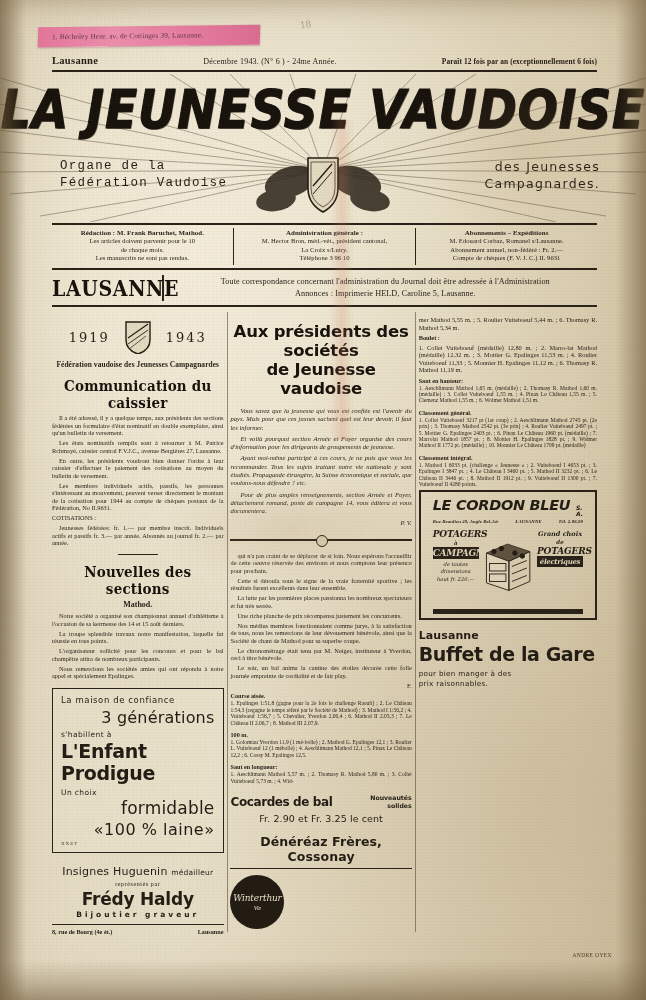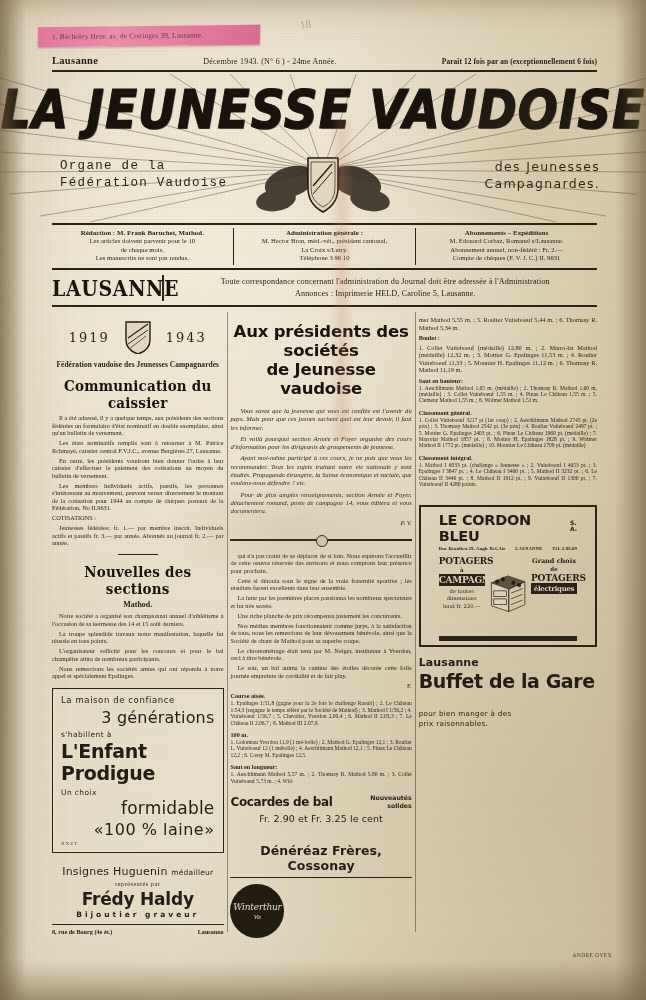--- a/index.html
+++ b/index.html
@@ -164,51 +164,51 @@
   .haldy .h4{font-family:"DejaVu Sans",sans-serif;font-weight:bold;font-size:7.5px;letter-spacing:3px;margin-top:1px;}
   .haldy .h5{display:flex;justify-content:space-between;font-size:6.2px;font-weight:bold;
     border-top:1.4px solid #2a2218;margin-top:5px;padding-top:3px;}
 
   .cocarde{margin-top:8px;}
   .cocarde .row{display:flex;align-items:center;justify-content:space-between;}
   .cocarde .big{font-family:"DejaVu Sans",sans-serif;font-weight:bold;font-size:12px;letter-spacing:-.4px;}
   .cocarde .small{font-family:"DejaVu Sans",sans-serif;font-weight:bold;font-size:6.2px;text-align:right;line-height:7.5px;}
   .cocarde .price{font-family:"DejaVu Sans",sans-serif;font-size:9.5px;text-align:center;margin-top:4px;letter-spacing:.1px;}
   .cocarde .firm{font-family:"DejaVu Sans",sans-serif;font-weight:bold;font-size:12.5px;text-align:center;
-    margin-top:19px;letter-spacing:.1px;border-bottom:1.6px solid #2a2218;padding-bottom:4px;}
+    margin-top:10px;letter-spacing:.1px;border-bottom:1.6px solid #2a2218;padding-bottom:4px;}
 
   .wint{display:flex;gap:6px;margin-top:6px;align-items:center;}
   .wint .disc{width:54px;height:54px;border-radius:50%;background:#211b12;flex:none;position:relative;}
   .wint .disc span{position:absolute;left:0;top:18px;width:100%;text-align:center;color:#e8dfc8;
     font-family:"DejaVu Serif",serif;font-style:italic;font-size:9px;letter-spacing:-.2px;}
   .wint .disc em{position:absolute;left:0;top:30px;width:100%;text-align:center;color:#e8dfc8;
     font-size:6px;font-style:italic;}
   .wint .wtext{flex:1;text-align:center;font-size:5.6px;line-height:7px;}
   .wint .wtext .b1{font-weight:bold;font-size:6px;}
   .wint .wtext .b2{font-family:"DejaVu Sans",sans-serif;font-weight:bold;font-size:9px;margin-top:1px;}
 
   
-  .cordon{border:2px solid #2a2218;margin-top:16px;padding:5px 18px 4px;}
+  .cordon{border:2px solid #2a2218;margin-top:1px;padding:5px 12px 4px;font-style:italic;}
   .cordon .cb1{display:flex;align-items:baseline;justify-content:space-between;}
   .cordon .cb1 .n{font-family:"DejaVu Sans",sans-serif;font-weight:bold;font-size:14.5px;letter-spacing:-.3px;}
   .cordon .cb1 .sa{font-family:"DejaVu Sans",sans-serif;font-weight:bold;font-size:6px;line-height:6px;text-align:left;}
   .cordon .cb2{display:flex;justify-content:space-between;font-size:4.8px;font-weight:bold;margin-top:2px;letter-spacing:.1px;}
   .cordon .cb3{display:flex;margin-top:5px;gap:3px;}
   .cordon .cb3 .side{width:46px;text-align:center;font-family:"DejaVu Serif",serif;font-weight:bold;}
   .cordon .cb3 .side .t1{font-size:9px;letter-spacing:-.2px;}
   .cordon .cb3 .side .t2{font-size:5.5px;margin:1px 0;}
   .cordon .cb3 .side .t3{font-size:9px;background:#2a2218;color:#ddd2b8;padding:1px 0;letter-spacing:-.3px;}
   .cordon .cb3 .side .t4{font-size:5.2px;line-height:6.2px;margin-top:2px;font-weight:normal;}
   .cordon .cb3 .mid{flex:1;}
   .cordon .cb4{border-top:5px solid #2a2218;margin-top:4px;}
 
   .buffet{margin-top:9px;}
   .buffet .b1{font-family:"DejaVu Sans",sans-serif;font-weight:bold;font-size:11px;letter-spacing:.1px;}
   .buffet .b2{font-family:"DejaVu Sans",sans-serif;font-weight:bold;font-size:19px;letter-spacing:-.4px;margin-top:1px;}
-  .buffet .b3{font-family:"DejaVu Sans",sans-serif;font-size:7.2px;line-height:9.5px;letter-spacing:.3px;margin-top:17px;}
+  .buffet .b3{font-family:"DejaVu Sans",sans-serif;font-size:7.2px;line-height:9.5px;letter-spacing:.3px;margin-top:4px;}
 
   .credit{position:absolute;right:34px;bottom:42px;font-size:5.5px;letter-spacing:.4px;color:#4a3e2c;}
 
   .stain{position:absolute;border-radius:50%;pointer-events:none;z-index:36;}
 </style>
 </head>
 <body>
 
 <div id="page">
   <div id="sheet">

